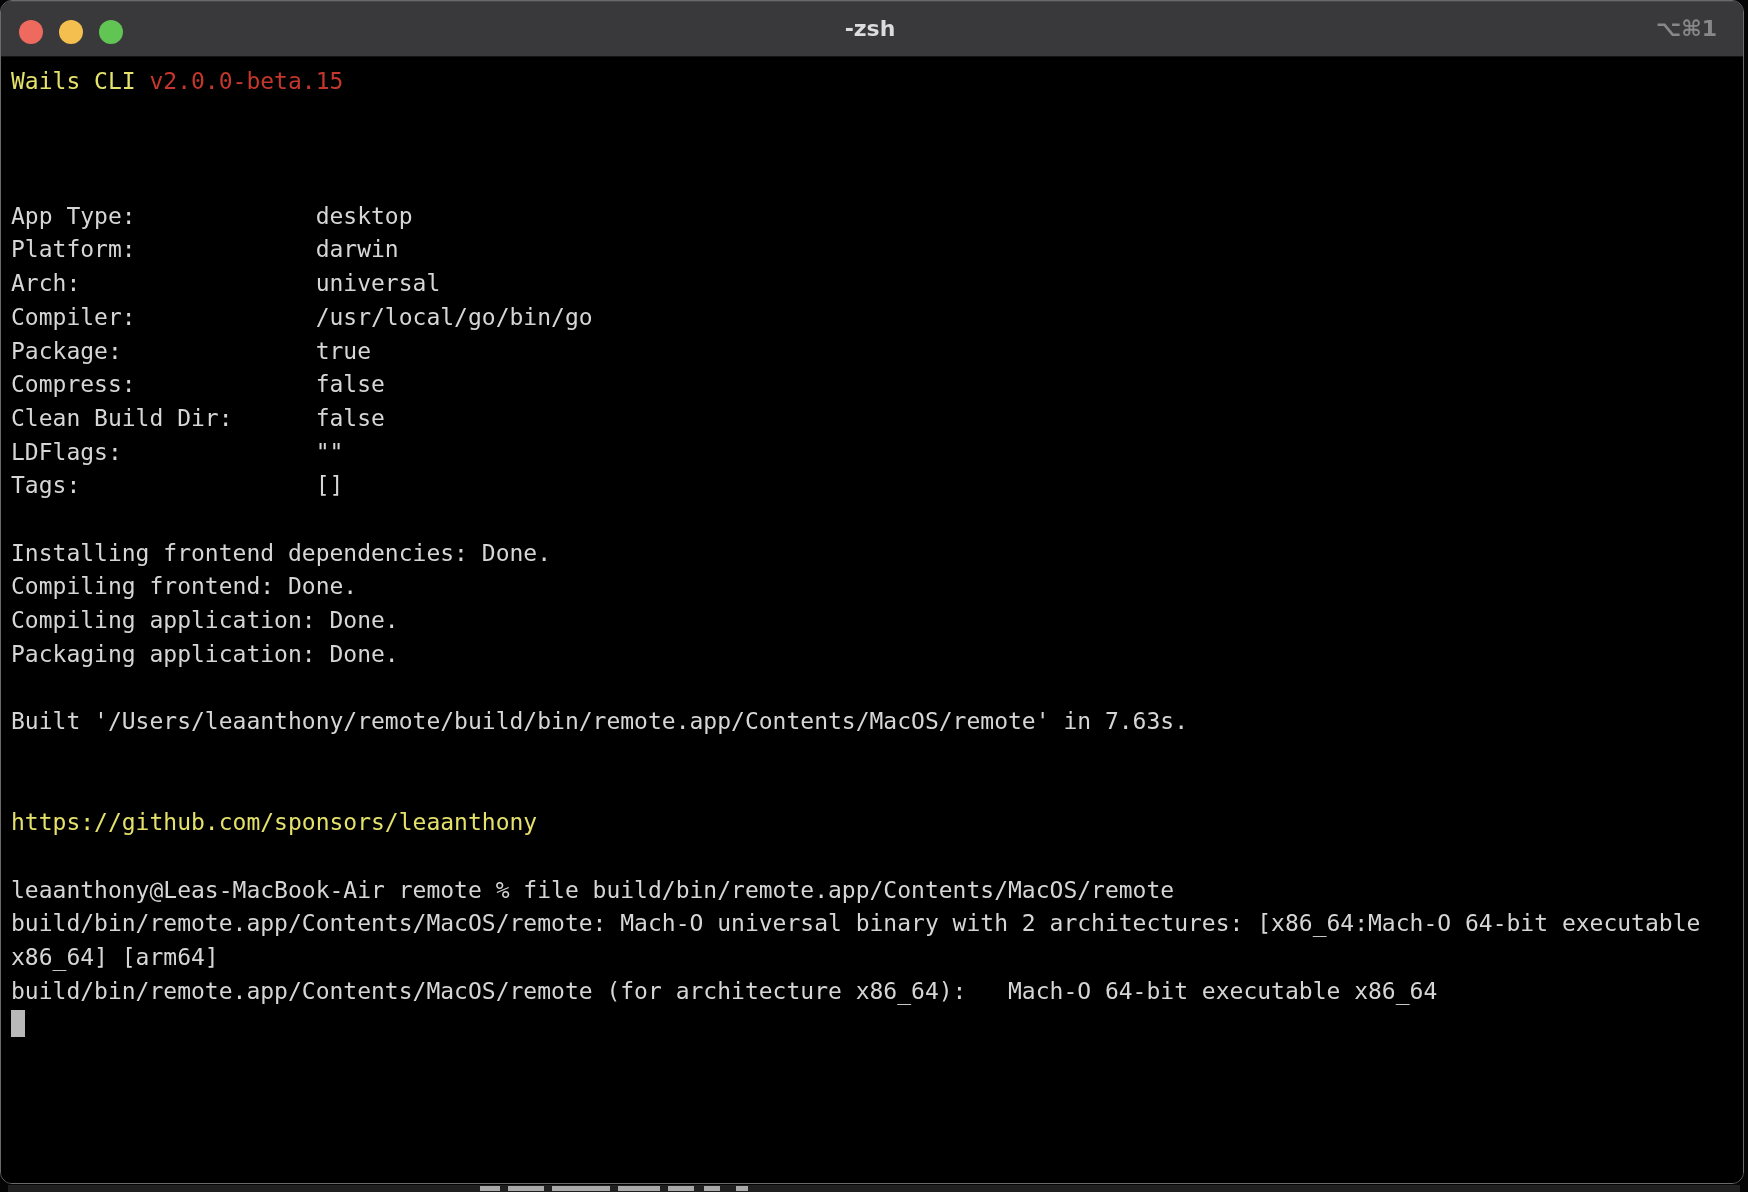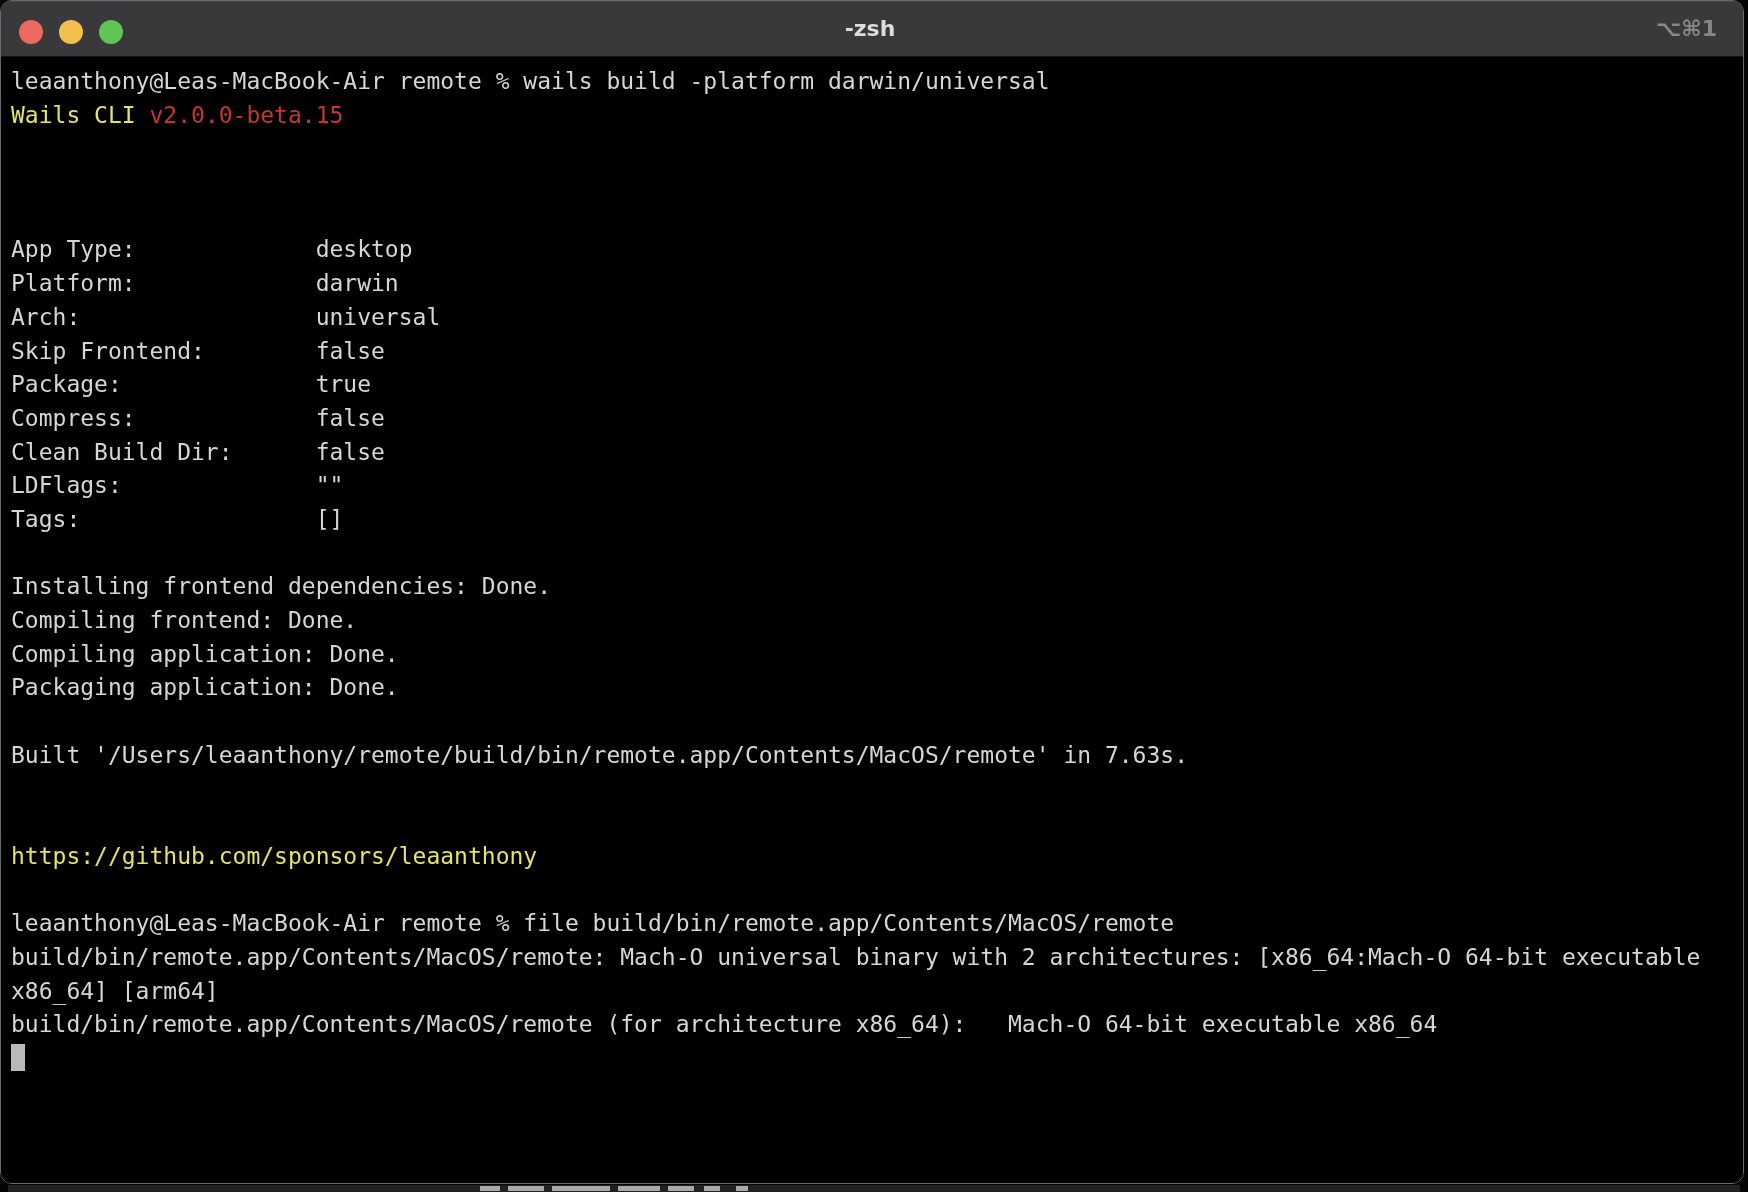--- a/index.html
+++ b/index.html
@@ -130,29 +130,28 @@
       <div class="traffic">
         <div class="light close"></div>
         <div class="light min"></div>
         <div class="light zoom"></div>
       </div>
       <div class="title">-zsh</div>
       <div class="shortcut">⌥⌘1</div>
     </div>
 
     <div class="content" id="term">
-        <div class="term-line"><span class="seg-fg">leaanthony@Leas-MacBook-Air remote % wails build -platform darwin/universal</span></div>
         <div class="term-line"><span class="seg-yellow">Wails CLI </span><span class="seg-red">v2.0.0-beta.15</span></div>
         <div class="term-line"></div>
         <div class="term-line"></div>
         <div class="term-line"></div>
         <div class="term-line"><span class="seg-fg">App Type:             desktop</span></div>
         <div class="term-line"><span class="seg-fg">Platform:             darwin</span></div>
         <div class="term-line"><span class="seg-fg">Arch:                 universal</span></div>
-        <div class="term-line"><span class="seg-fg">Skip Frontend:        false</span></div>
+        <div class="term-line"><span class="seg-fg">Compiler:             /usr/local/go/bin/go</span></div>
         <div class="term-line"><span class="seg-fg">Package:              true</span></div>
         <div class="term-line"><span class="seg-fg">Compress:             false</span></div>
         <div class="term-line"><span class="seg-fg">Clean Build Dir:      false</span></div>
         <div class="term-line"><span class="seg-fg">LDFlags:              ""</span></div>
         <div class="term-line"><span class="seg-fg">Tags:                 []</span></div>
         <div class="term-line"></div>
         <div class="term-line"><span class="seg-fg">Installing frontend dependencies: Done.</span></div>
         <div class="term-line"><span class="seg-fg">Compiling frontend: Done.</span></div>
         <div class="term-line"><span class="seg-fg">Compiling application: Done.</span></div>
         <div class="term-line"><span class="seg-fg">Packaging application: Done.</span></div>

